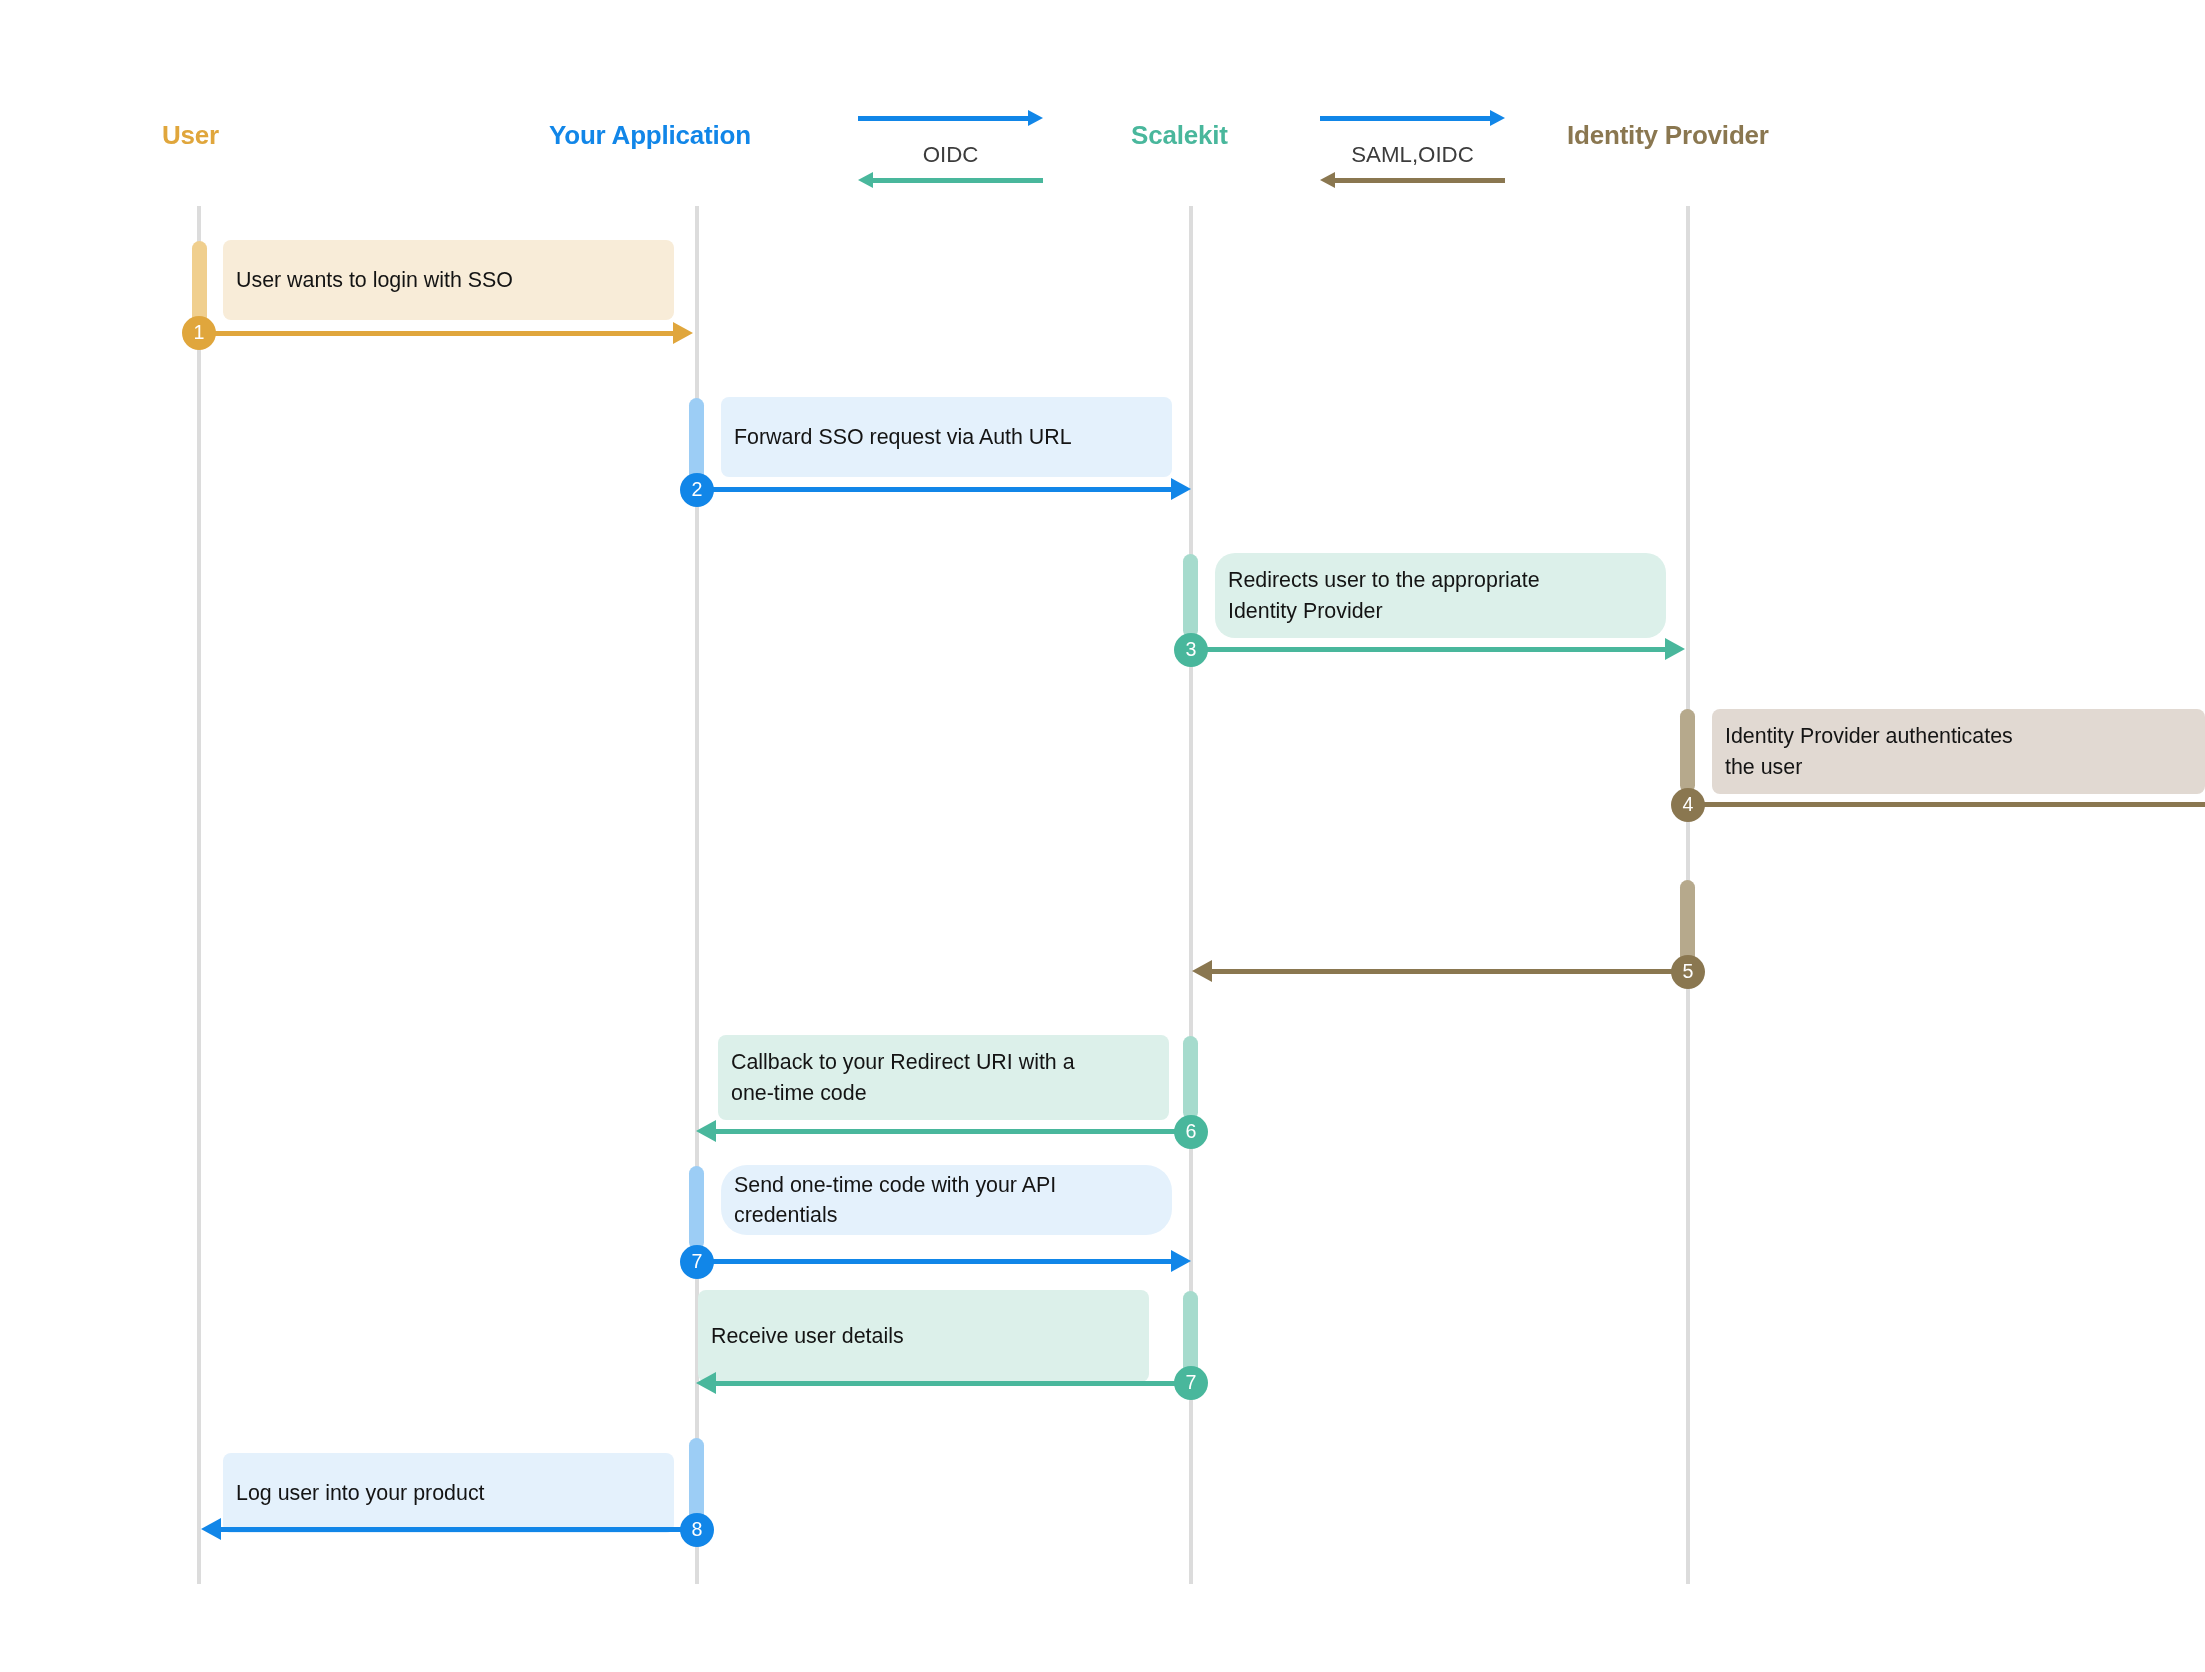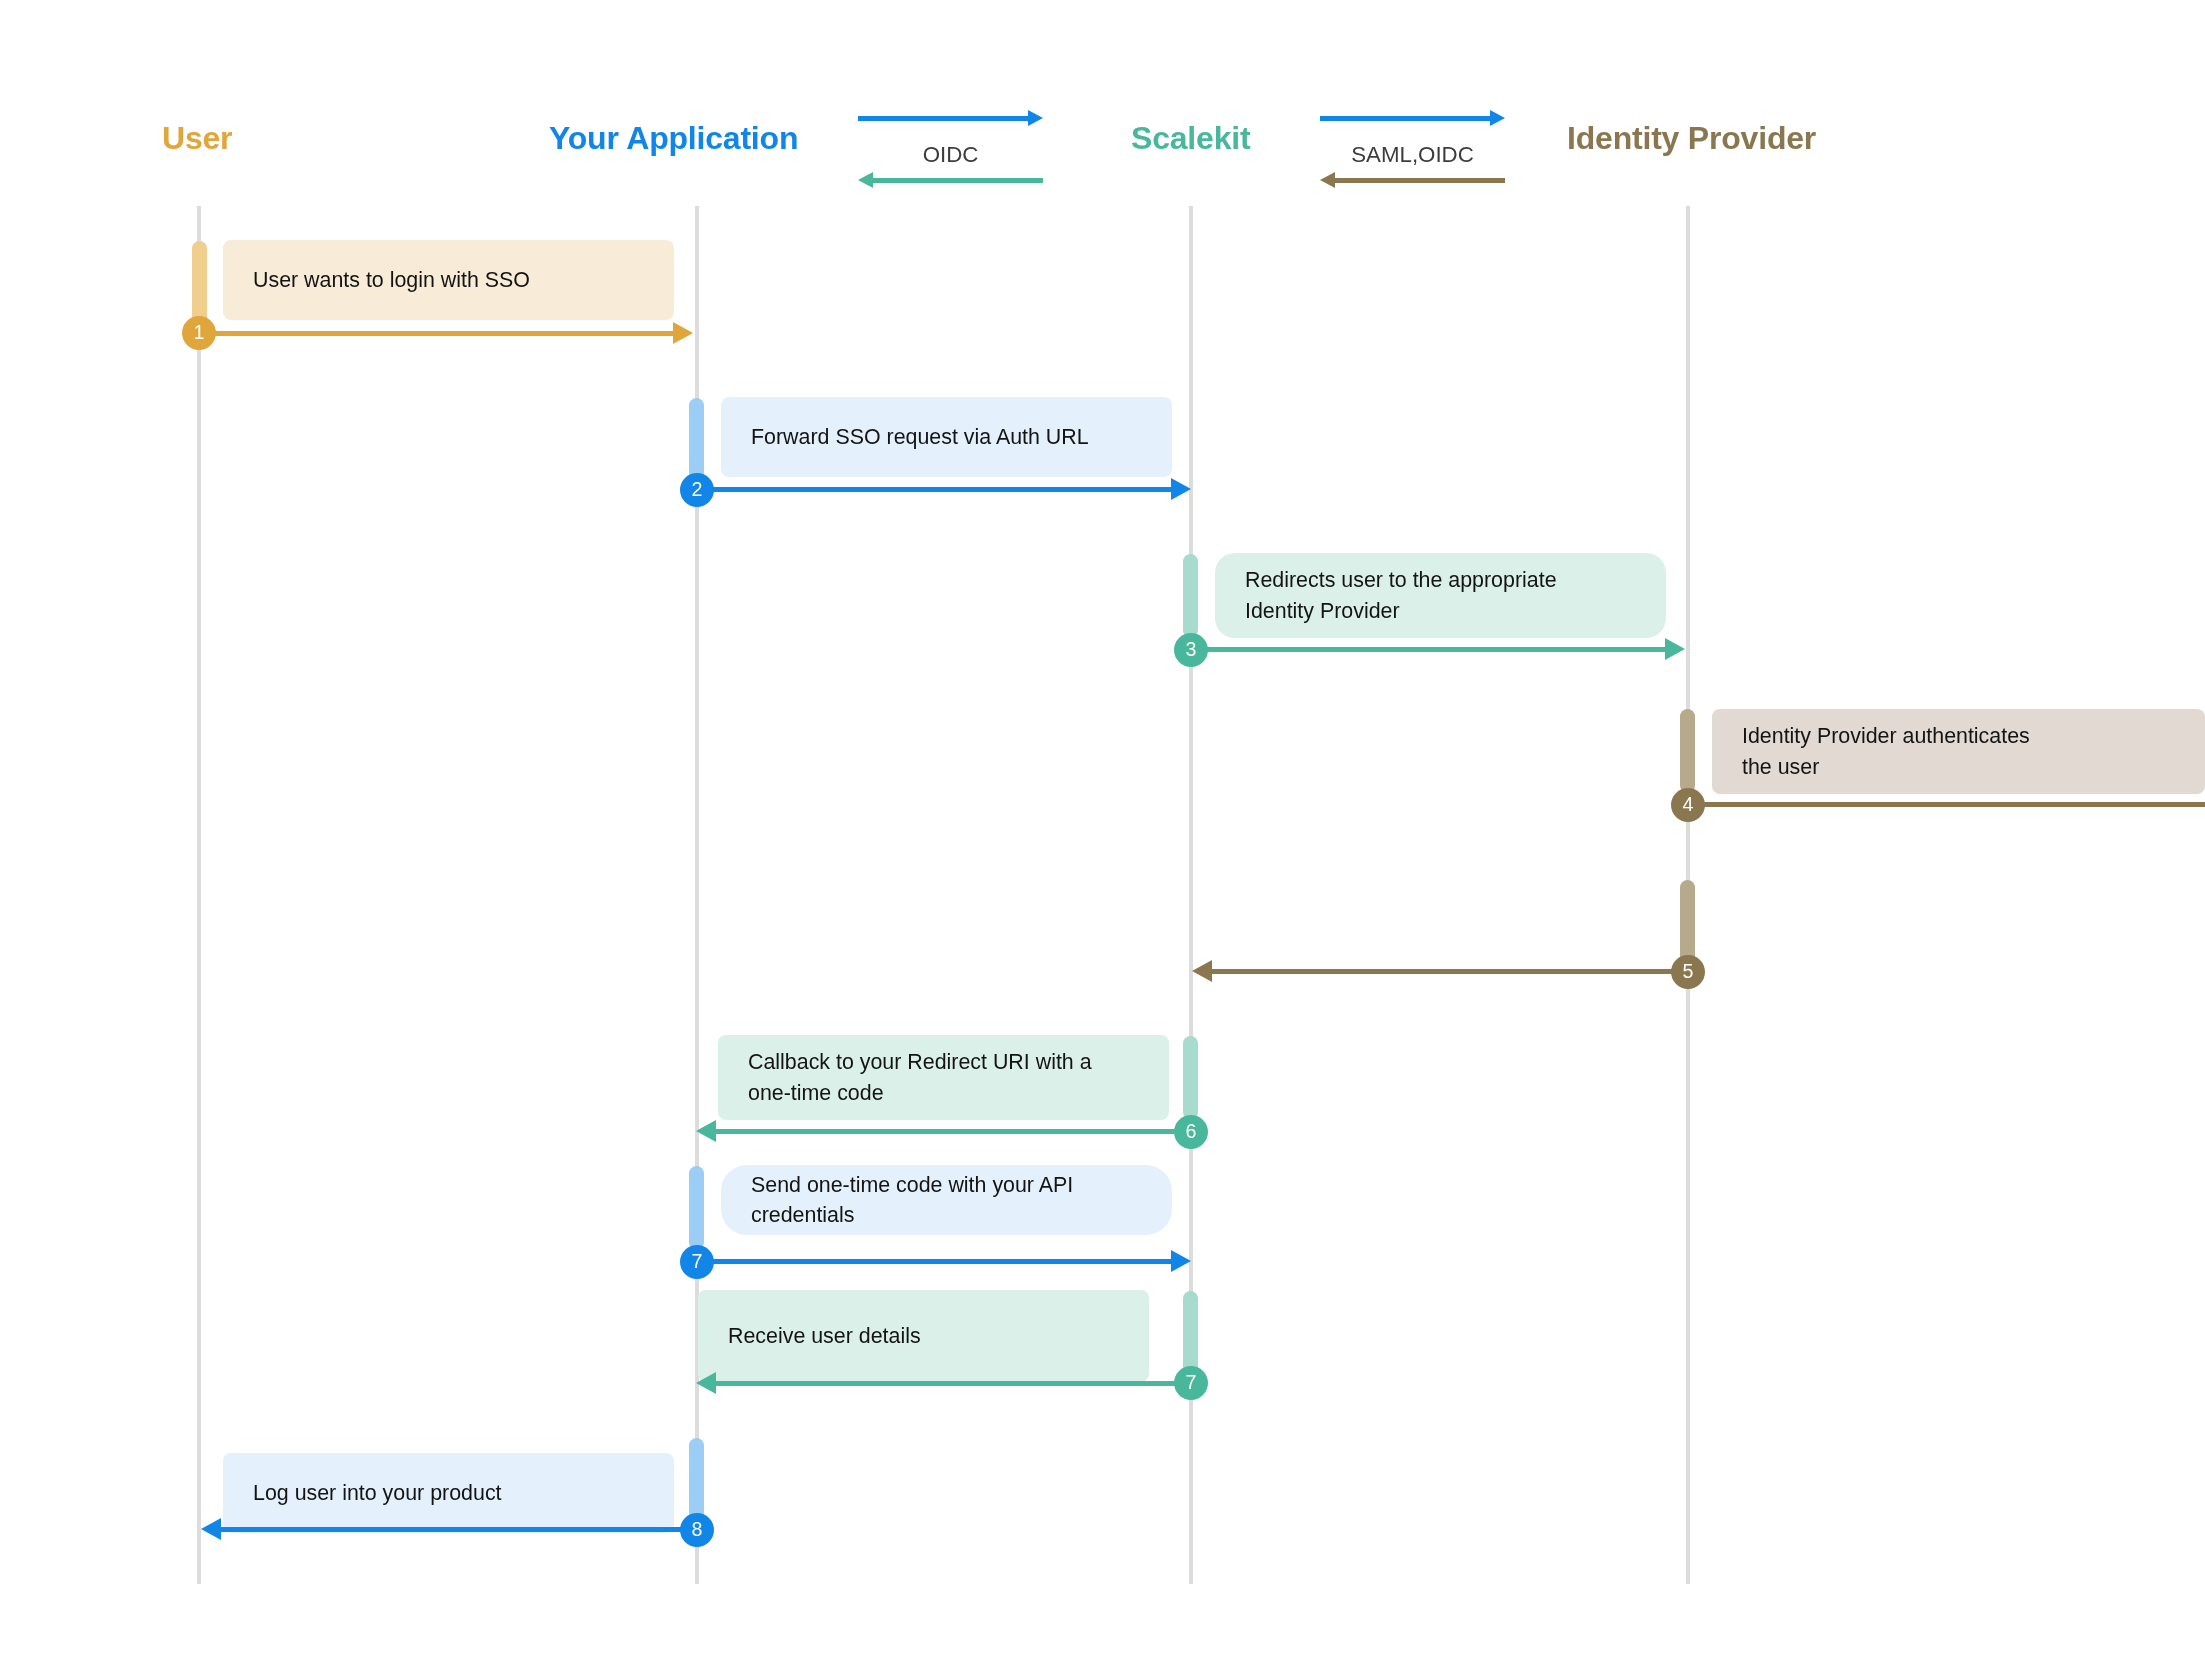--- a/index.html
+++ b/index.html
@@ -22,21 +22,21 @@
     position: absolute;
     width: 3.6px;
     background: #dcdcdc;
     top: 206px;
     height: 1378px;
   }
 
   
   .participant {
     position: absolute;
-    font-size: 32px;
+    font-size: 26px;
     font-weight: 700;
     letter-spacing: -0.2px;
     white-space: nowrap;
     line-height: 1;
   }
 
   
   .legend { position: absolute; }
   .legend-label {
     position: absolute;
@@ -63,21 +63,21 @@
     width: 15px;
     border-radius: 7.6px;
   }
 
   
   .msgbox {
     position: absolute;
     border-radius: 8px;
     display: flex;
     align-items: center;
-    padding-left: 30px;
+    padding-left: 13px;
     padding-right: 13.4px;
   }
   .msgbox .msgtext {
     font-size: 21.4px;
     line-height: 1.42;
     color: #141414;
     white-space: pre-line;
   }
 
   

